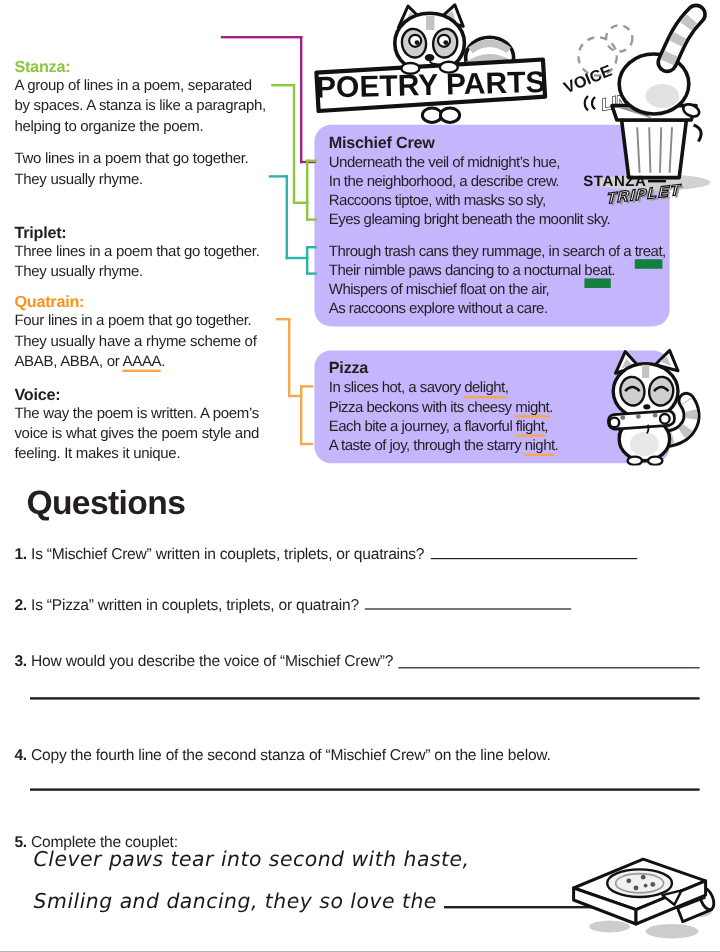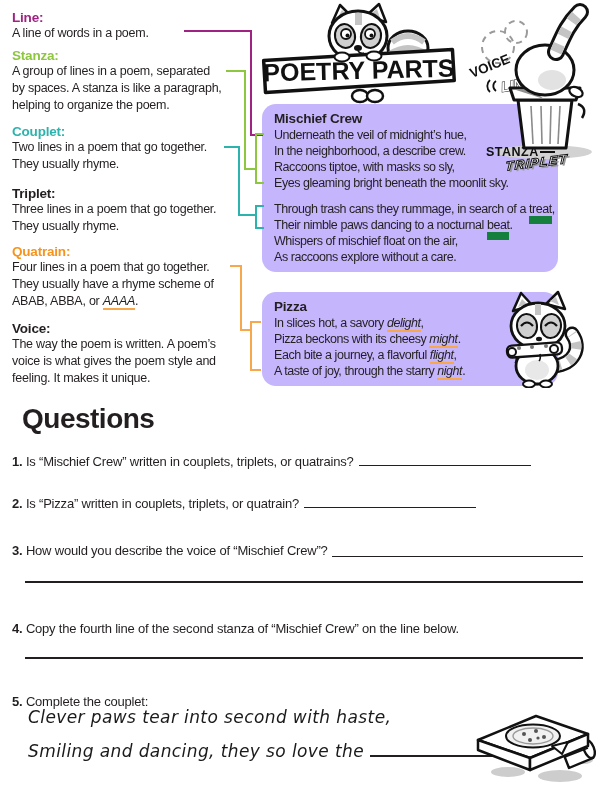--- a/index.html
+++ b/index.html
@@ -7,21 +7,21 @@
     position:relative; width:600px; height:793px; margin:0 auto;
     background:#ffffff; overflow:hidden;
     font-family:"Liberation Sans", sans-serif; color:#231f20;
   }
   
   .def{position:absolute; left:12px; width:232px;}
   .def h3{margin:0; font-size:13.5px; font-weight:bold; line-height:15px; letter-spacing:-.2px;}
   .def p{margin:0; font-size:12.5px; line-height:17px; letter-spacing:-.25px; white-space:pre-line;}
   .c-line{color:#a02383;} .c-stanza{color:#8dc63f;} .c-couplet{color:#2db3ad;}
   .c-triplet{color:#231f20;} .c-quatrain{color:#f7941d;} .c-voice{color:#231f20;}
-  .uo{border-bottom:2px solid #f8a84c;font-style:italic;}
+  .uo{border-bottom:2px solid #f8a84c;}
   .ut{border-bottom:8px solid #15803d;}
   
   .seg{position:absolute; z-index:3;}
   .mag{background:#a02383;} .grn{background:#8dc63f;} .tea{background:#2db3ad;} .org{background:#f8a84c;}
   
   .poem-box{
     position:absolute; left:262px; width:296px; background:#c4b5fd;
     border-radius:14px; padding:7px 12px; box-sizing:border-box; z-index:1;
   }
   .poem-box h4{margin:0; font-size:13.5px; font-weight:bold; line-height:16px; letter-spacing:-.2px;}
@@ -50,32 +50,27 @@
     position:absolute; left:28px; font-family:"DejaVu Sans", sans-serif;
     font-style:italic; font-size:17px; letter-spacing:.4px; color:#1a1a1a;
   }
   .hw .blank{height:15px; border-bottom:2px solid #231f20; margin:0 2px 0 6px;}
 </style>
 </head>
 <body>
 
 <div class="page">
 
-  <div class="def" style="top:10px">
-    <h3 class="c-line">Line:</h3>
-    <p><span>A line of words in a poem.</span></p>
-  </div>
   <div class="def" style="top:48px">
     <h3 class="c-stanza">Stanza:</h3>
     <p><span>A group of lines in a poem, separated
 by spaces. A stanza is like a paragraph,
 helping to organize the poem.</span></p>
   </div>
   <div class="def" style="top:124px">
-    <h3 class="c-couplet">Couplet:</h3>
     <p><span>Two lines in a poem that go together.
 They usually rhyme.</span></p>
   </div>
   <div class="def" style="top:186px">
     <h3 class="c-triplet">Triplet:</h3>
     <p><span>Three lines in a poem that go together.
 They usually rhyme.</span></p>
   </div>
   <div class="def" style="top:244px">
     <h3 class="c-quatrain">Quatrain:</h3>

